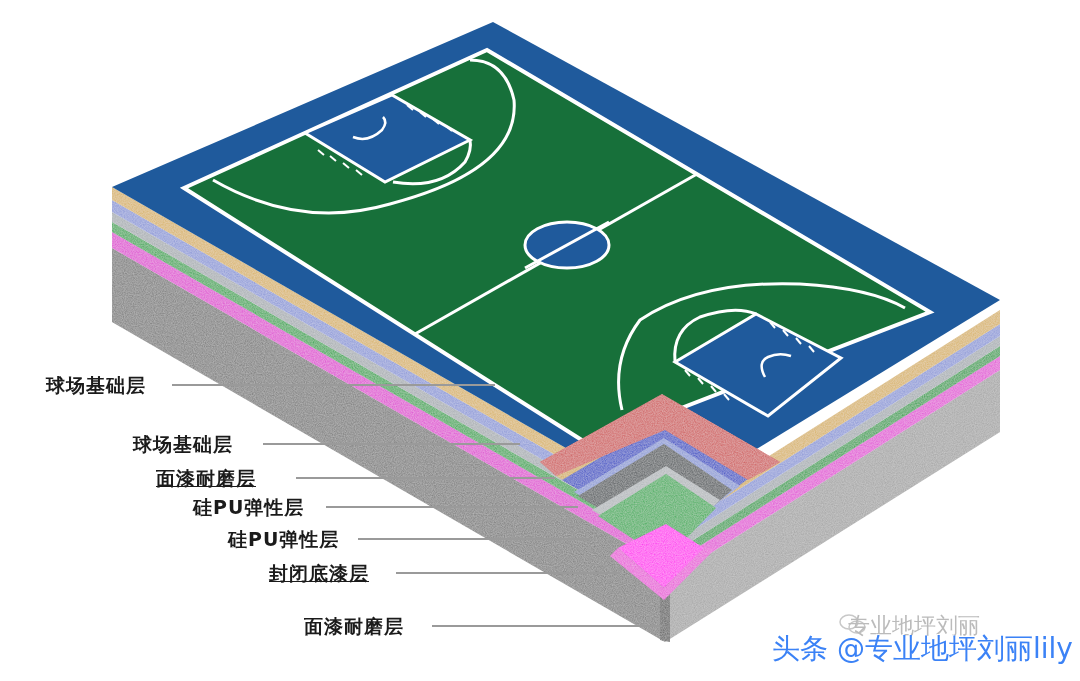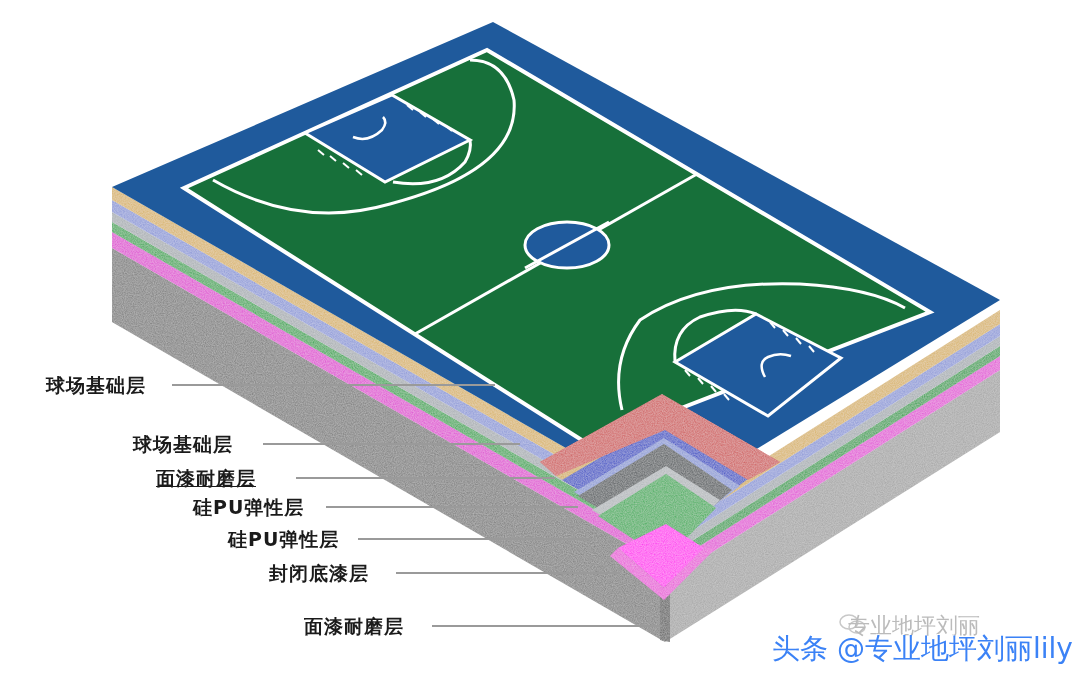--- a/index.html
+++ b/index.html
@@ -129,21 +129,21 @@
     <line x1="396" y1="573" x2="620" y2="573"></line>
     <line x1="432" y1="626" x2="662" y2="626"></line>
   </g>
 </svg>
 
 <div class="label" style="left:46px;top:374px;">球场基础层</div>
 <div class="label" style="left:133px;top:433px;">球场基础层</div>
 <div class="label" style="left:156px;top:467px;text-decoration:underline;">面漆耐磨层</div>
 <div class="label" style="left:193px;top:496px;">硅PU弹性层</div>
 <div class="label" style="left:228px;top:528px;">硅PU弹性层</div>
-<div class="label" style="left:269px;top:562px;">封闭底漆层</div>
+<div class="label" style="left:269px;top:562px;text-decoration:underline;">封闭底漆层</div>
 <div class="label" style="left:304px;top:615px;">面漆耐磨层</div>
 
 <svg class="wm-icon" viewBox="0 0 30 22">
   <ellipse cx="11" cy="9" rx="9" ry="7" fill="none" stroke="#c8c8c8" stroke-width="1.5"></ellipse>
   <ellipse cx="19" cy="14" rx="8" ry="6" fill="none" stroke="#c8c8c8" stroke-width="1.5"></ellipse>
 </svg>
 <div class="wm-ghost">专业地坪刘丽</div>
 <div class="watermark">头条 @专业地坪刘丽lily</div>
 
 </body></html>

